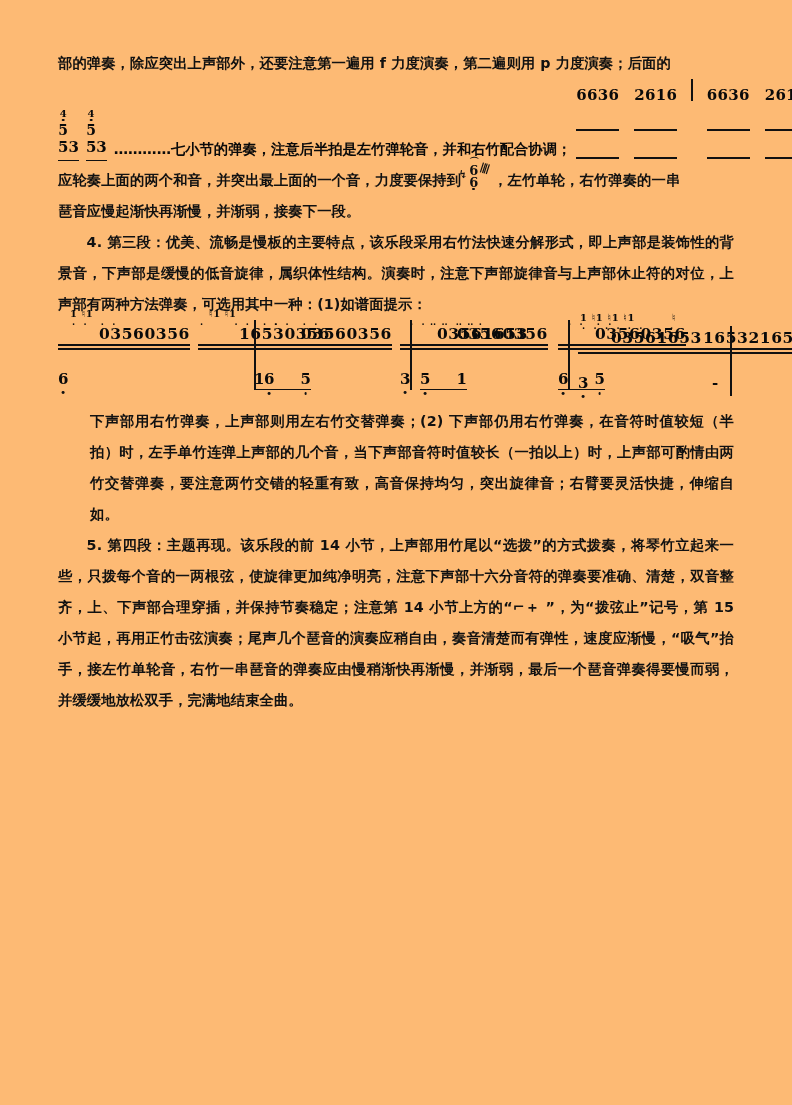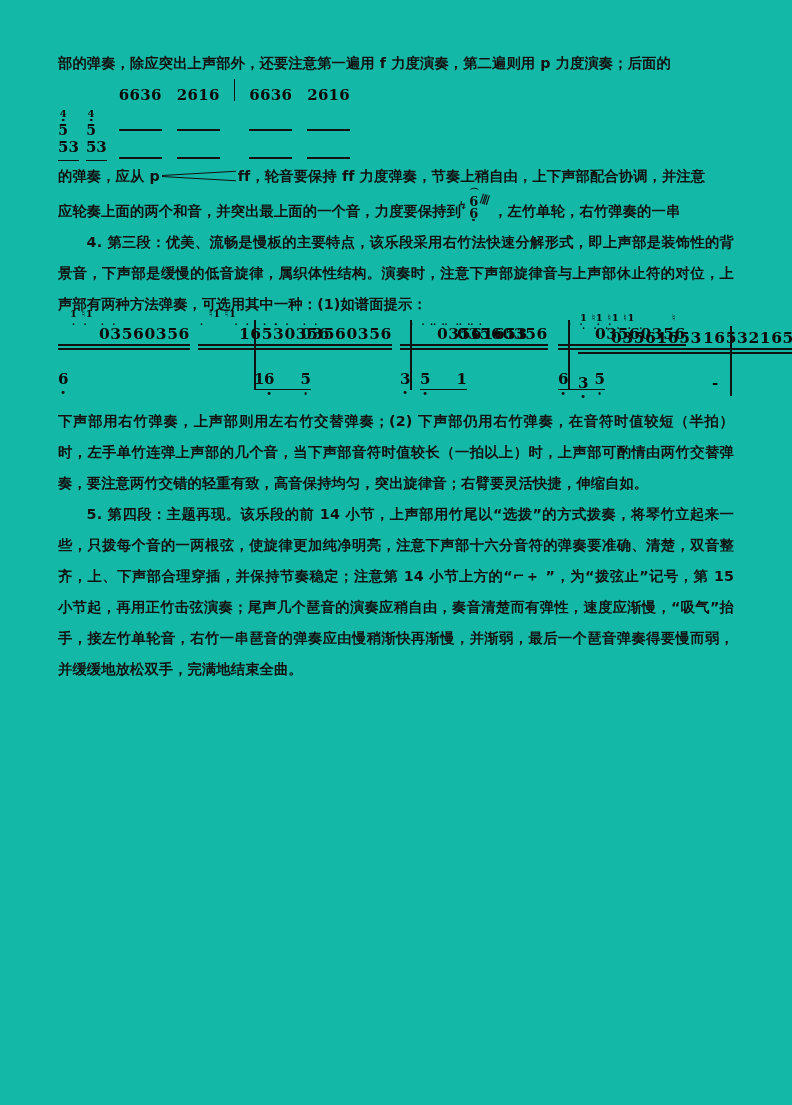--- a/index.html
+++ b/index.html
@@ -13,21 +13,21 @@
     font-family: "DejaVu Sans", "Liberation Sans", sans-serif;
     color: #0a0a0a;
     position: relative;
     overflow: hidden;
   }
   .page {
     position: absolute;
     left: 0; top: 0;
     width: 792px;
     height: 1105px;
-    background: #14b8a6;
+    background: #fdba74;
   }
   .content {
     position: absolute;
     left: 58px;
     top: 48px;
     width: 676px;
   }
 
   
   .para {
@@ -260,20 +260,21 @@
           <span class="mid"><i class="dot-over"></i><span>5</span></span>
           <span class="bot u1">5</span>
         </div>
         <div class="chordcol">
           <span class="top-acc">&nbsp;</span>
           <span class="mid">&nbsp;</span>
           <span class="bot u1">3</span>
         </div>
       </div>
 
+      <span class="jp-text"><span>……</span><span>……七小节的弹奏，注意后半拍是左竹弹轮音，并和右竹配合协调；</span></span>
 
       <span class="jp-text">
         <span class="beamgrp">
           <span class="nums">6636</span>
           <span class="b1"></span>
           <span class="b2"></span>
         </span>
         <span class="beamgrp">
           <span class="nums">2616</span>
           <span class="b1"></span>
@@ -287,34 +288,32 @@
         </span>
         <span class="beamgrp">
           <span class="nums">2616</span>
           <span class="b1"></span>
           <span class="b2"></span>
         </span>
         
       </span>
     </div>
 
-    <p class="para">
-      <span>的弹奏，应从 p</span><span class="hairpin"><i></i><i></i></span><span>ff，轮音要保持 ff 力度弹奏，节奏上稍自由，上下声部配合协调，并注意</span>
-    </p>
 
     <p class="para">
       <span>应轮奏上面的两个和音，并突出最上面的一个音，力度要保持到</span><span class="inline-chord">
         <span class="pre">↯</span>
         <span class="fer">⌒</span>
         <span class="n1">6</span>
         <span class="n2">6</span>
         <span class="dotb"></span>
         <span class="roll">∥∥</span>
       </span><span>，左竹单轮，右竹弹奏的一串</span>
     </p>
+    <p class="para">琶音应慢起渐快再渐慢，并渐弱，接奏下一段。</p>
 
     <p class="para indent">4. 第三段：优美、流畅是慢板的主要特点，该乐段采用右竹法快速分解形式，即上声部是装饰性的背景音，下声部是缓慢的低音旋律，属织体性结构。演奏时，注意下声部旋律音与上声部休止符的对位，上声部有两种方法弹奏，可选用其中一种：(1)如谱面提示：</p>
 
     <div class="system">
 
       <div class="measure" style="left:0px; width:132px;">
         <div class="upper">
           <span class="orn" style="left:12px;">1 ♮1</span>
           <span class="dots-over" style="left:14px;">· · &nbsp;· ·</span>
           <span>03560356</span>
@@ -428,18 +427,18 @@
               <div class="bm"></div>
             </div>
         </div>
         <div class="lower" style="left:42px;">
           <span class="lnote"><span>-</span></span>
         </div>
       </div>
       <div class="sysbar tall" style="left:672px; top:-80px;"></div>
     </div>
 
-    <p class="para" style="margin-top:2px;">下声部用右竹弹奏，上声部则用左右竹交替弹奏；(2) 下声部仍用右竹弹奏，在音符时值较短（半拍）时，左手单竹连弹上声部的几个音，当下声部音符时值较长（一拍以上）时，上声部可酌情由两竹交替弹奏，要注意两竹交错的轻重有致，高音保持均匀，突出旋律音；右臂要灵活快捷，伸缩自如。</p>
+    <p class="para" style="margin-top:2px;margin-left:32px;">下声部用右竹弹奏，上声部则用左右竹交替弹奏；(2) 下声部仍用右竹弹奏，在音符时值较短（半拍）时，左手单竹连弹上声部的几个音，当下声部音符时值较长（一拍以上）时，上声部可酌情由两竹交替弹奏，要注意两竹交错的轻重有致，高音保持均匀，突出旋律音；右臂要灵活快捷，伸缩自如。</p>
 
     <p class="para indent">5. 第四段：主题再现。该乐段的前 14 小节，上声部用竹尾以“选拨”的方式拨奏，将琴竹立起来一些，只拨每个音的一两根弦，使旋律更加纯净明亮，注意下声部十六分音符的弹奏要准确、清楚，双音整齐，上、下声部合理穿插，并保持节奏稳定；注意第 14 小节上方的“⌐＋ ”，为“拨弦止”记号，第 15 小节起，再用正竹击弦演奏；尾声几个琶音的演奏应稍自由，奏音清楚而有弹性，速度应渐慢，“吸气”抬手，接左竹单轮音，右竹一串琶音的弹奏应由慢稍渐快再渐慢，并渐弱，最后一个琶音弹奏得要慢而弱，并缓缓地放松双手，完满地结束全曲。</p>
 
   </div>
 </div>
 
 </body></html>

